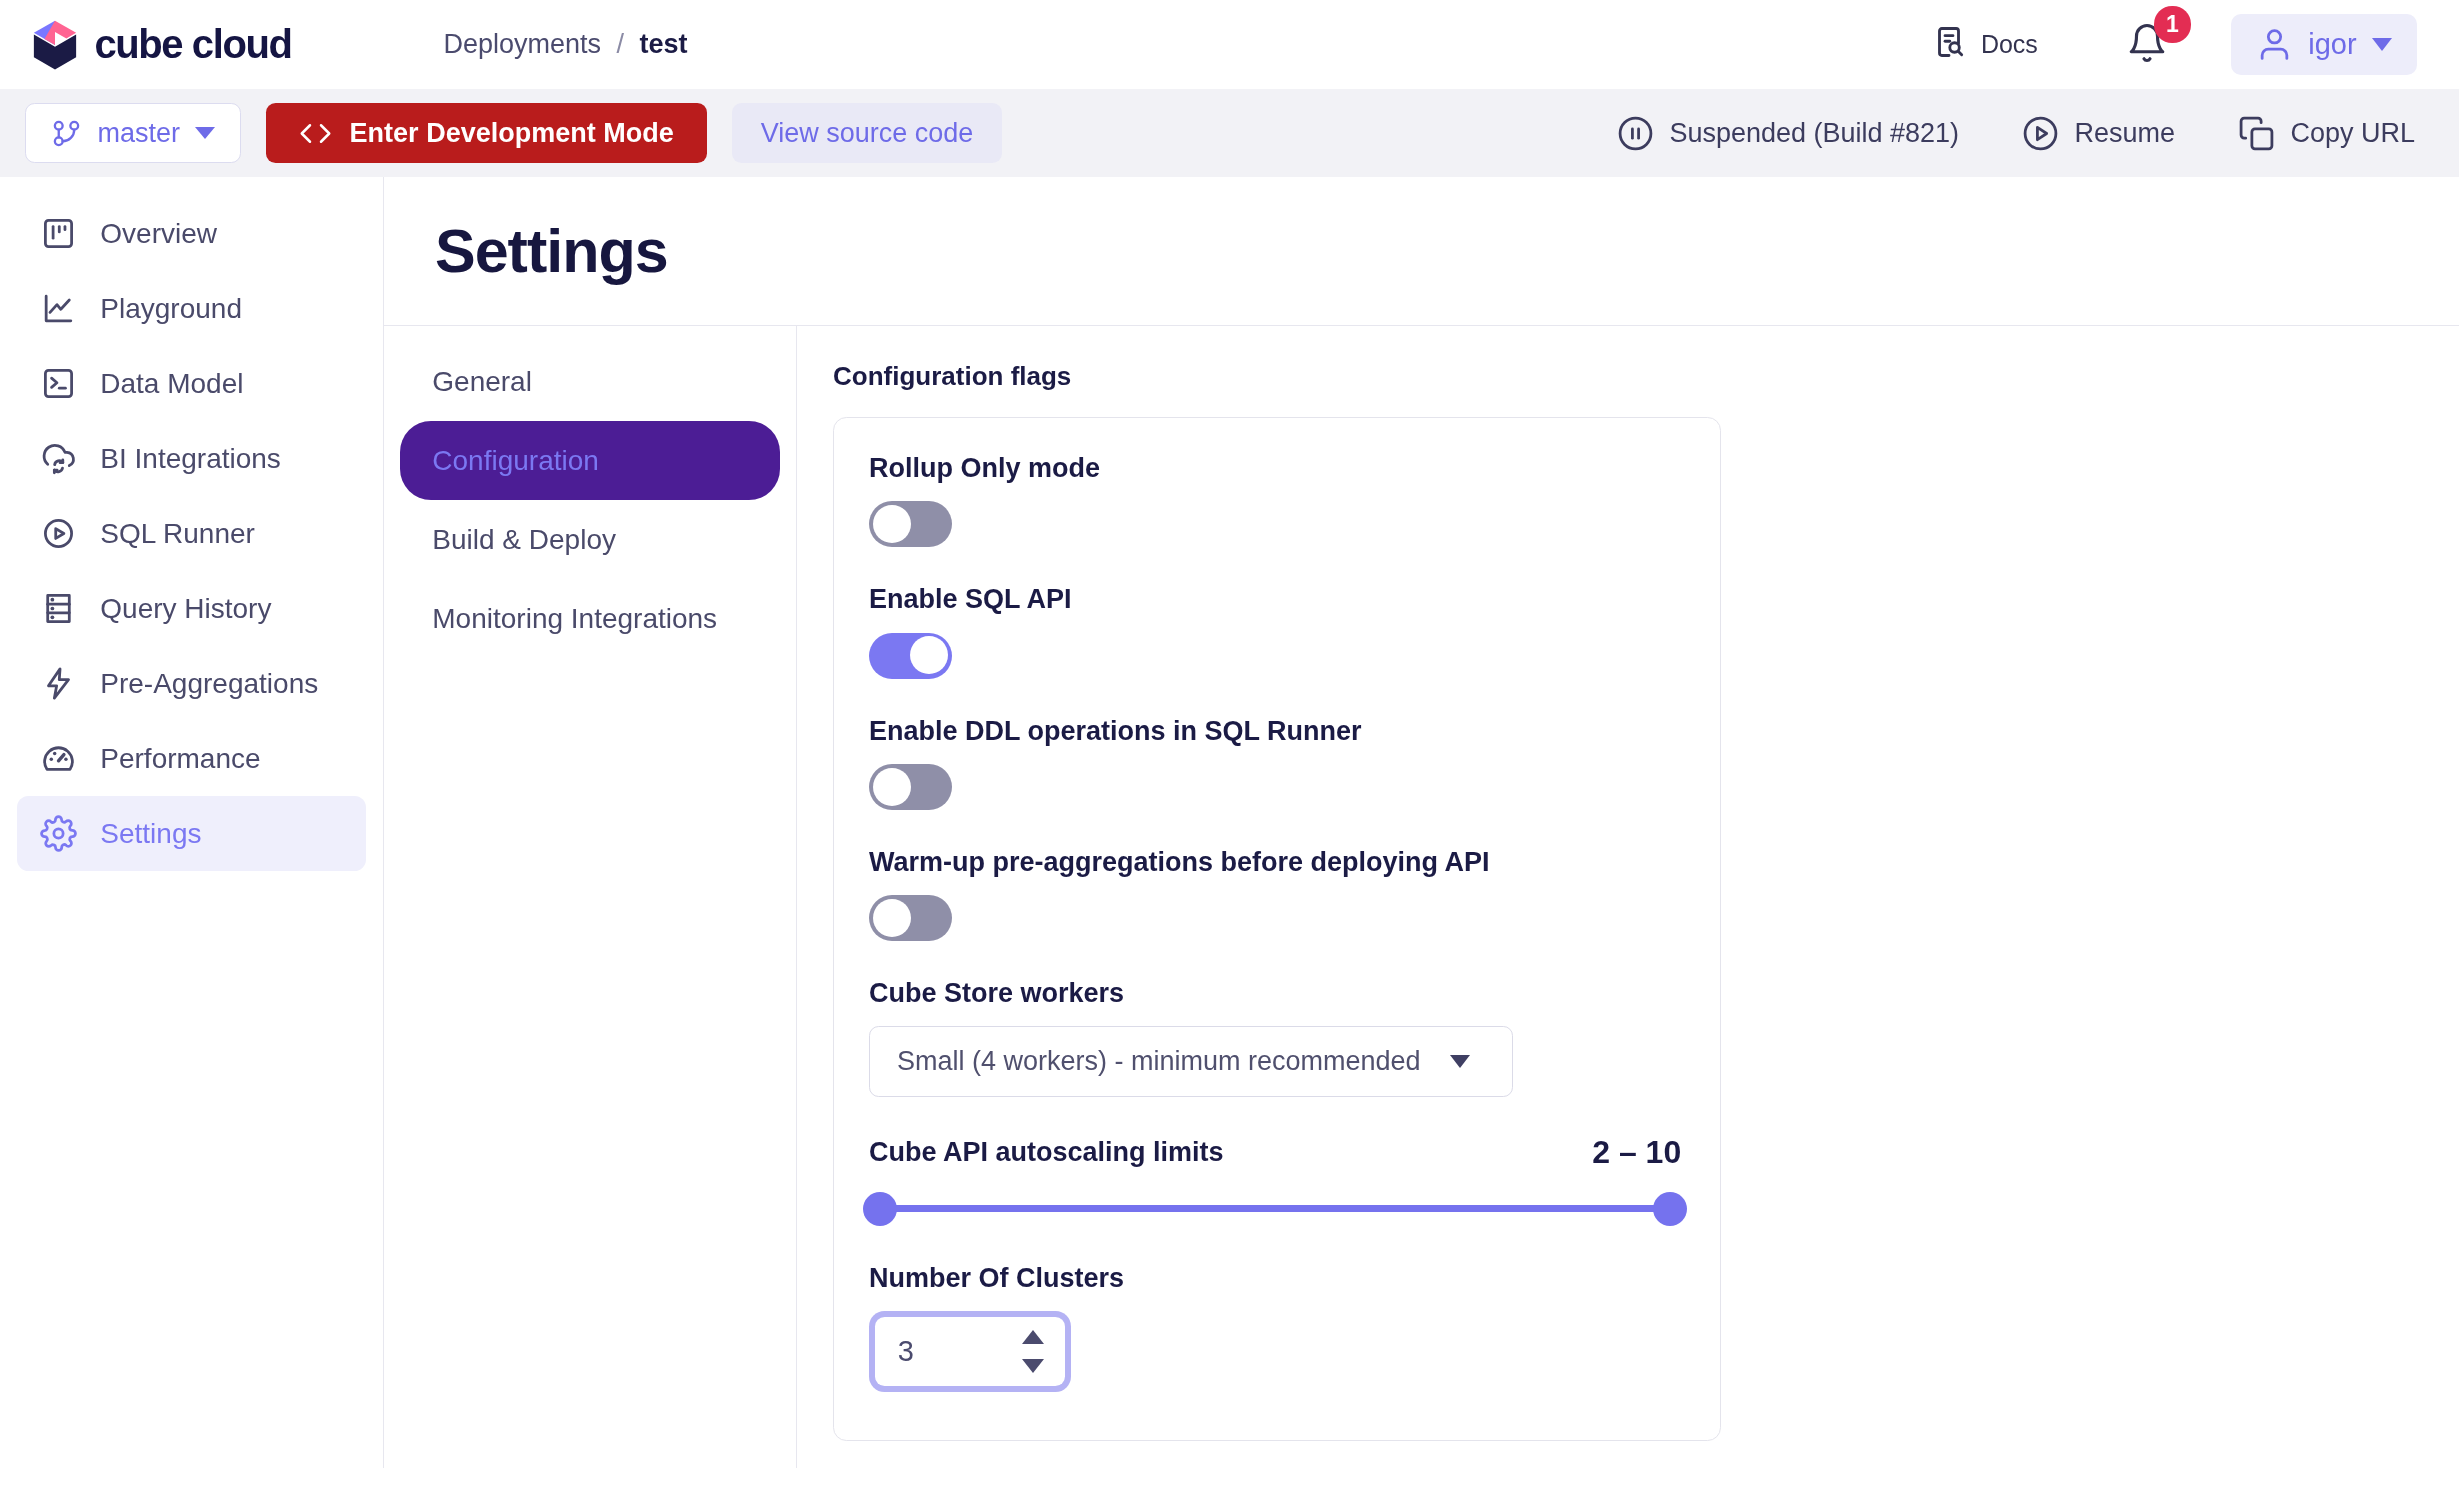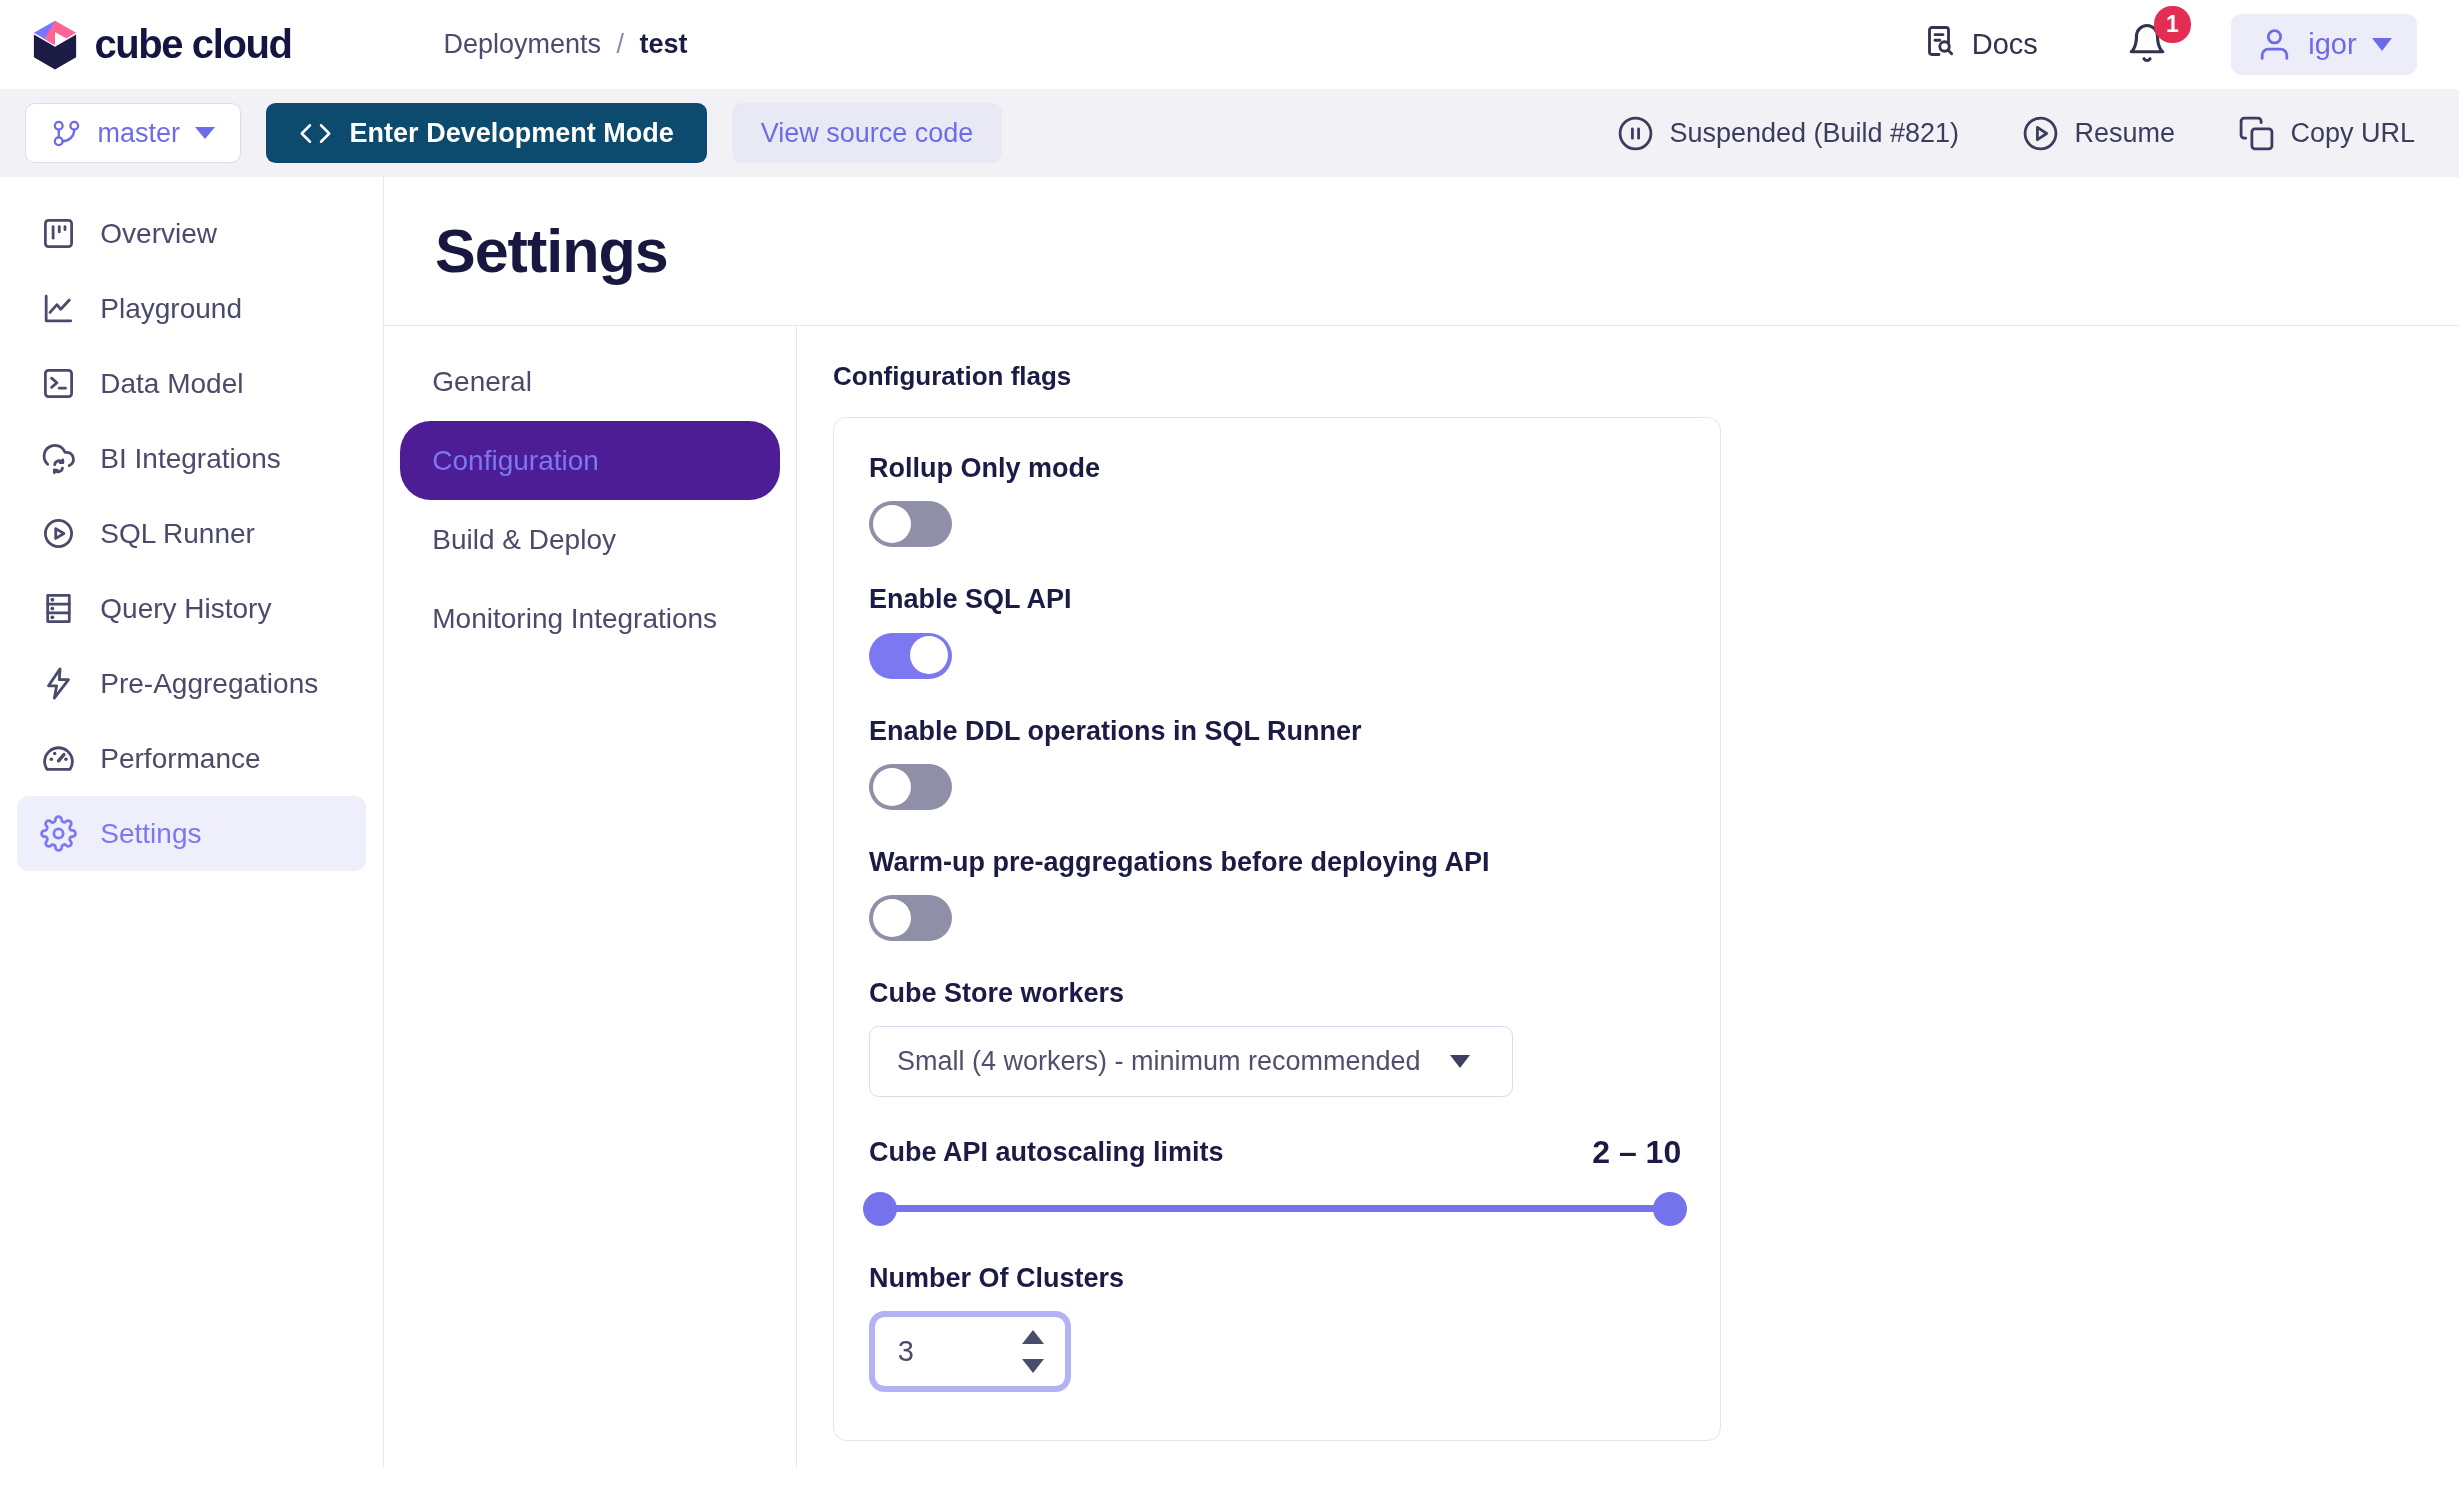--- a/index.html
+++ b/index.html
@@ -9,32 +9,32 @@
 
   
   .header { height:89px; background:#ffffff; display:flex; align-items:center; padding:0 42px 0 29px; flex:0 0 auto; }
   .logo-group { display:flex; align-items:center; gap:13.4px; cursor:pointer; }
   .logo-text { font-size:40px; font-weight:800; letter-spacing:-1.4px; color:#151543; }
   .breadcrumb { display:flex; align-items:center; gap:15.4px; margin-left:152px; font-size:27px; }
   .bc-parent { color:#4B4B6E; }
   .bc-sep { color:#8B8BA5; }
   .bc-current { color:#1B1B45; font-weight:700; }
   .header-right { margin-left:auto; display:flex; align-items:center; }
-  .docs-btn { display:flex; align-items:center; gap:13.4px; color:#33334F; font-size:29px; cursor:pointer; }
+  .docs-btn { display:flex; align-items:center; gap:13.4px; color:#33334F; font-size:25px; cursor:pointer; }
   .bell-wrap { position:relative; margin-left:88px; cursor:pointer; }
   .badge { position:absolute; top:-15.4px; right:-23px; min-width:37px; height:37px; border-radius:18px; background:#E32D53; color:#fff; font-size:23px; font-weight:700; display:flex; align-items:center; justify-content:center; padding:0 7.7px; }
   .user-pill { margin-left:63px; background:#EDEDFA; border-radius:10px; height:61px; padding:0 25px; display:flex; align-items:center; gap:15.4px; color:#6E6BE8; font-size:29px; cursor:pointer; }
   .caret { width:0; height:0; border-left:10.6px solid transparent; border-right:10.6px solid transparent; border-top:13.4px solid #6E6BE8; }
 
   
   .toolbar { height:88px; background:#F2F2F6; display:flex; align-items:center; padding:0 44px 0 25px; flex:0 0 auto; }
   .btn { height:60px; border-radius:9.6px; display:flex; align-items:center; font-size:27px; cursor:pointer; }
   .branch-btn { background:#ffffff; border:1.9px solid #DCDCF0; color:#6E6BE8; padding:0 25px; gap:15.4px; }
   .branch-btn .caret { border-top-width:12.5px; }
-  .devmode-btn { background:#0c4a6e; color:#ffffff; padding:0 33px; gap:17.3px; margin-left:25px; font-weight:700; }
+  .devmode-btn { background:#b91c1c; color:#ffffff; padding:0 33px; gap:17.3px; margin-left:25px; font-weight:700; }
   .viewsource-btn { background:#E9E9F6; color:#6E6BE8; padding:0 29px; margin-left:25px; }
   .toolbar-right { margin-left:auto; display:flex; align-items:center; gap:63px; }
   .tb-item { display:flex; align-items:center; gap:15.4px; color:#3C3C5E; font-size:27px; cursor:pointer; }
   .tb-status { cursor:default; }
 
   
   .body-row { flex:1; display:flex; min-height:0; }
   .sidebar { width:384px; flex:0 0 auto; border-right:1.9px solid #E7E7EF; padding-top:19px; }
   .side-item { height:75px; margin:0 17.3px; border-radius:11.5px; display:flex; align-items:center; gap:23px; padding-left:23px; color:#4A4A6A; font-size:28px; cursor:pointer; }
   .side-item .ic { display:flex; width:37px; height:37px; }

